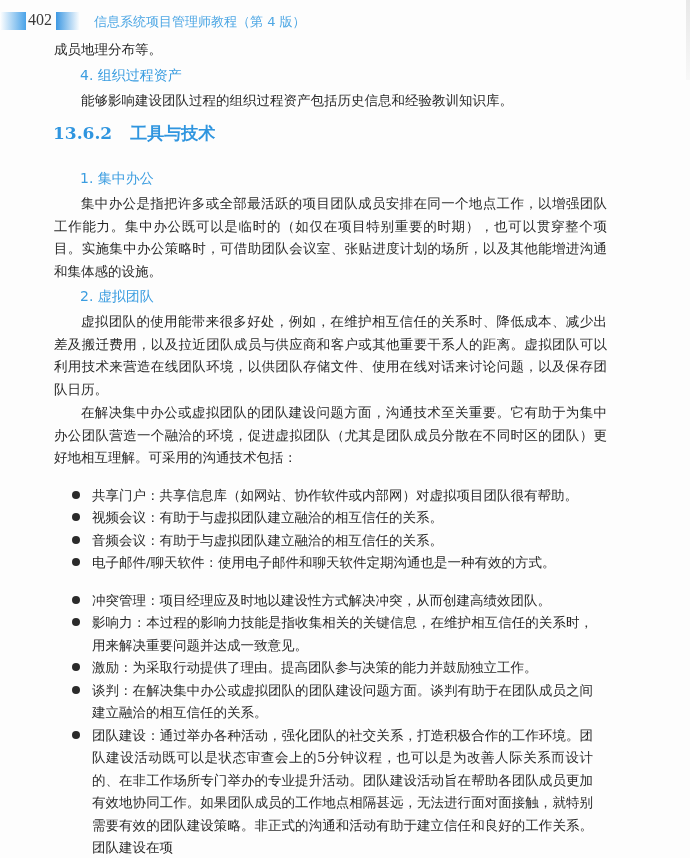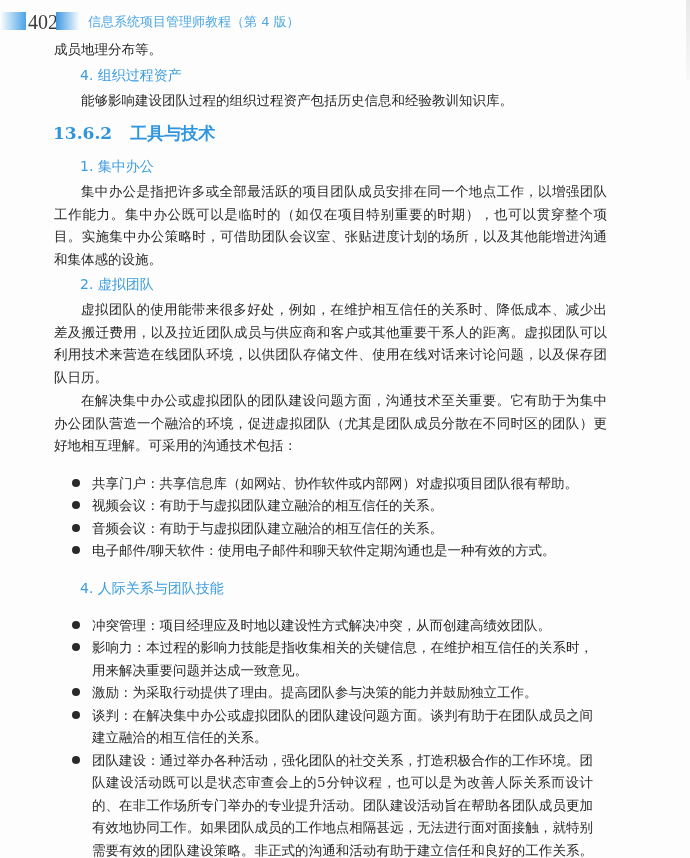--- a/index.html
+++ b/index.html
@@ -11,44 +11,44 @@
     position: relative;
   }
   .header {
     position: absolute; left: 0; top: 8px; height: 22px; width: 690px;
   }
   .hbar-left {
     position: absolute; left: 0; top: 4px; width: 26px; height: 18px;
     background: linear-gradient(to right, #ffffff, #4aa3e8);
   }
   .page-num {
-    position: absolute; left: 28px; top: 3px; font-size: 20px; color: #3a3a3a;
+    position: absolute; left: 28px; top: 3px; font-size: 16px; color: #3a3a3a;
     font-family: "Liberation Serif", serif;
   }
   .hbar-right {
     position: absolute; left: 56px; top: 4px; width: 24px; height: 18px;
     background: linear-gradient(to right, #3d98e2, #ffffff);
   }
   .book-title {
-    position: absolute; left: 88px; top: 5px; font-size: 13px; color: #4ea7e4;
+    position: absolute; left: 94px; top: 5px; font-size: 13px; color: #4ea7e4;
     font-family: "DejaVu Sans", sans-serif;
   }
   .content {
     position: absolute; left: 53px; top: 37px; width: 555px;
     font-size: 13.5px; line-height: 22.5px;
   }
   .p { margin: 1px; text-align: justify; }
   .indent { text-indent: 27px; }
   .sub {
     color: #3b9de0; font-family: "DejaVu Sans", sans-serif; font-size: 14px;
     margin: 3px 0 3px 27px; line-height: 22px;
   }
   .section {
     color: #2f95df; font-family: "DejaVu Serif", serif; font-weight: bold;
-    font-size: 17px; margin: 10px 0 10px 0; line-height: 24px;
+    font-size: 17px; margin: 10px 0 22px 0; line-height: 24px;
   }
   .section .num { margin-right: 18px; }
   ul.bullets { list-style: none; margin: 15px; padding: 0 0 0 24px; }
   ul.bullets li { position: relative; text-align: justify; }
   ul.bullets li::before {
     content: ""; position: absolute; left: -20px; top: 7px;
     width: 8px; height: 8px; border-radius: 50%; background: #2a2a2a;
   }
   .edge {
     position: absolute; right: 0; top: 0; width: 4px; height: 80px;
@@ -83,21 +83,20 @@
   <p class="p indent">虚拟团队的使用能带来很多好处，例如，在维护相互信任的关系时、降低成本、减少出差及搬迁费用，以及拉近团队成员与供应商和客户或其他重要干系人的距离。虚拟团队可以利用技术来营造在线团队环境，以供团队存储文件、使用在线对话来讨论问题，以及保存团队日历。</p>
 
   <p class="p indent">在解决集中办公或虚拟团队的团队建设问题方面，沟通技术至关重要。它有助于为集中办公团队营造一个融洽的环境，促进虚拟团队（尤其是团队成员分散在不同时区的团队）更好地相互理解。可采用的沟通技术包括：</p>
   <ul class="bullets">
     <li>共享门户：共享信息库（如网站、协作软件或内部网）对虚拟项目团队很有帮助。</li>
     <li>视频会议：有助于与虚拟团队建立融洽的相互信任的关系。</li>
     <li>音频会议：有助于与虚拟团队建立融洽的相互信任的关系。</li>
     <li>电子邮件/聊天软件：使用电子邮件和聊天软件定期沟通也是一种有效的方式。</li>
   </ul>
 
-  <div class="sub">4. 人际关系与团队技能</div>
   <ul class="bullets">
     <li>冲突管理：项目经理应及时地以建设性方式解决冲突，从而创建高绩效团队。</li>
     <li>影响力：本过程的影响力技能是指收集相关的关键信息，在维护相互信任的关系时，用来解决重要问题并达成一致意见。</li>
     <li>激励：为采取行动提供了理由。提高团队参与决策的能力并鼓励独立工作。</li>
     <li>谈判：在解决集中办公或虚拟团队的团队建设问题方面。谈判有助于在团队成员之间建立融洽的相互信任的关系。</li>
     <li>团队建设：通过举办各种活动，强化团队的社交关系，打造积极合作的工作环境。团队建设活动既可以是状态审查会上的5分钟议程，也可以是为改善人际关系而设计的、在非工作场所专门举办的专业提升活动。团队建设活动旨在帮助各团队成员更加有效地协同工作。如果团队成员的工作地点相隔甚远，无法进行面对面接触，就特别需要有效的团队建设策略。非正式的沟通和活动有助于建立信任和良好的工作关系。团队建设在项</li>
   </ul>
 </div>
 
 </body></html>

